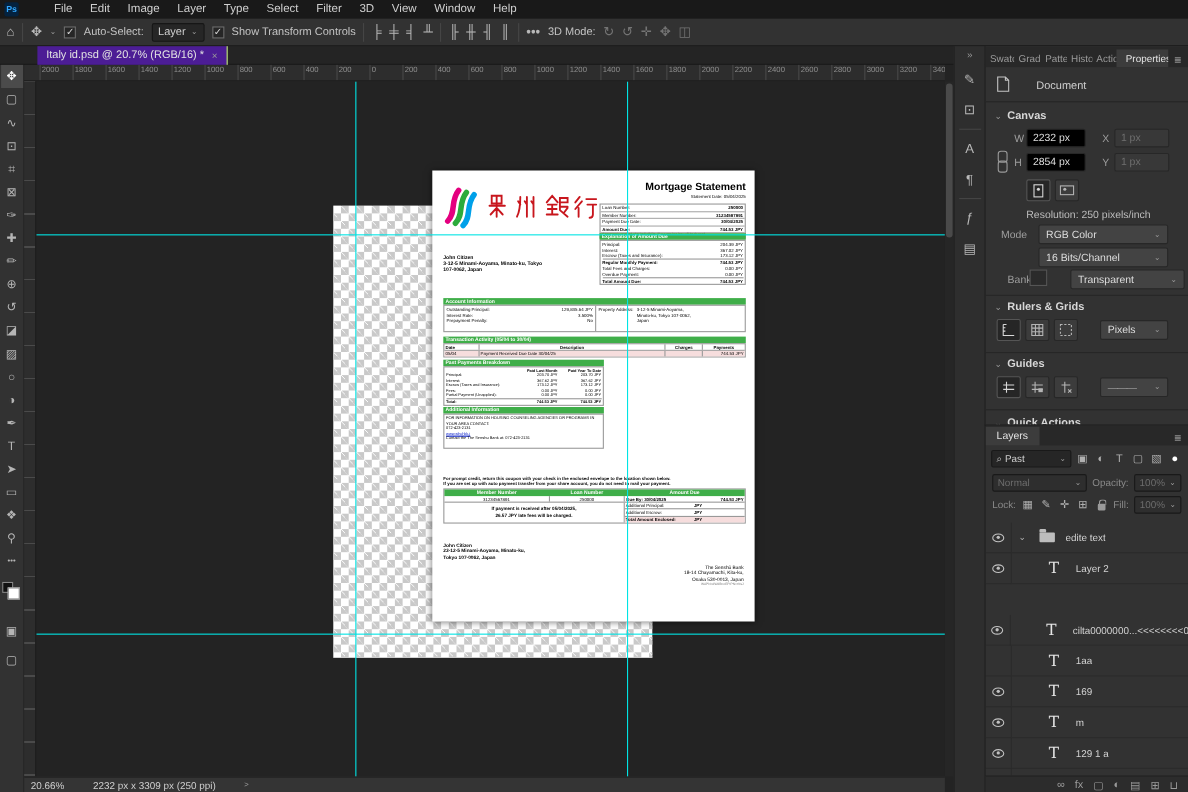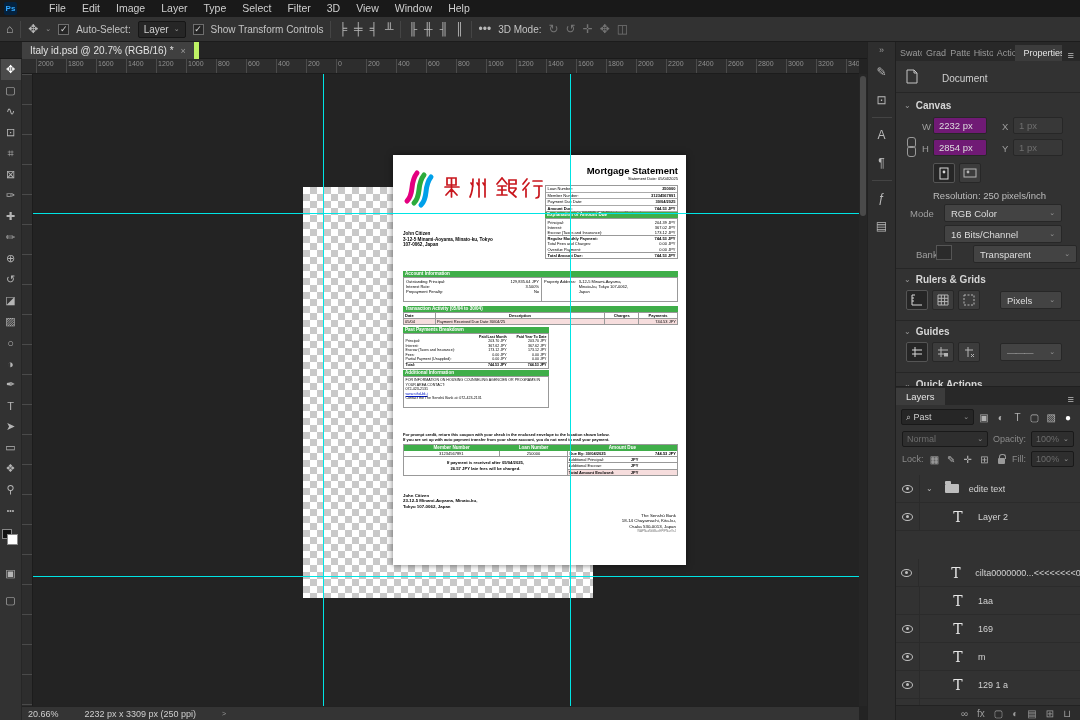--- a/index.html
+++ b/index.html
@@ -12,21 +12,21 @@
 .mi{color:#cfcfcf;font-size:10.5px;padding:0 8px;line-height:17px}
 #opts{left:0;top:17px;width:1080px;height:25px;background:#323232;border-bottom:1px solid #1c1c1c;display:flex;align-items:center;gap:7px;padding:0 6px;white-space:nowrap}
 .osep{width:1px;height:17px;background:#454545}
 .oicon{color:#b8b8b8;font-size:12px}
 .dim{color:#747474}
 .cb{width:11px;height:11px;background:#262626;border:1px solid #6e6e6e;color:#d8d8d8;font-size:9px;line-height:9px;text-align:center}
 .olabel{font-size:10px;color:#c4c4c4}
 .odd{background:#262626;border:1px solid #161616;height:17px;display:flex;align-items:center;gap:5px;padding:0 5px;font-size:10px;color:#d0d0d0;border-radius:2px}
 .chev{font-size:7px;color:#9a9a9a}
 #tabbar{left:0;top:42px;width:1080px;height:17px;background:#242424;border-bottom:1px solid #1a1a1a}
-.doctab{position:absolute;left:22px;top:0;height:17px;background:#404040;display:flex;align-items:center;gap:7px;padding:0 8px;font-size:10px;color:#e2e2e2;border-right:5px solid #bef264}
+.doctab{position:absolute;left:34px;top:0;height:17px;background:#4c1d95;display:flex;align-items:center;gap:7px;padding:0 8px;font-size:10px;color:#e2e2e2;border-right:1px solid #bef264}
 .tabx{color:#9a9a9a;font-size:9px}
 
 #toolbar{left:0;top:59px;width:22px;height:661px;background:#323232;border-right:1px solid #262626;display:flex;flex-direction:column;align-items:center}
 .tool{width:20px;height:21px;display:flex;align-items:center;justify-content:center;color:#b5b5b5;font-size:11px}
 .tool.sel{background:#4b4b4b;color:#fff}
 .swatches{position:relative;width:18px;height:18px;margin-top:8px}
 .swB{position:absolute;left:0;top:0;width:10px;height:10px;background:#111;border:1px solid #888}
 .swW{position:absolute;left:5px;top:5px;width:11px;height:11px;background:#fff;border:1px solid #888}
 
 #rulerH{left:22px;top:59px;width:837px;height:15px;background:#2d2d2d;border-bottom:1px solid #1c1c1c;background-image:repeating-linear-gradient(90deg,#4a4a4a 0 1px,transparent 1px 30px);background-position:14px 0;overflow:hidden}
@@ -45,21 +45,21 @@
 .dsep{width:20px;height:1px;background:#444;margin:3px 0}
 
 #props{left:895px;top:42px;width:185px;height:344px;background:#323232;border-left:1px solid #202020;overflow:hidden}
 .ptabs{display:flex;align-items:flex-end;height:19px;background:#282828;font-size:9px;color:#9a9a9a}
 .ptab{padding:3px 4px;white-space:nowrap;overflow:hidden}
 .ptab.active{background:#3c3c3c;color:#e6e6e6;padding:3px 8px}
 .pmenu{margin-left:auto;padding:0 6px;color:#bdbdbd;font-size:11px}
 .sect{font-size:10px;color:#d6d6d6;display:flex;align-items:center;gap:5px}
 .sect .chev{font-size:8px}
 .plabel{font-size:9.5px;color:#9f9f9f}
-.pfield{background:#701a75;border:1px solid #272727;border-radius:2px;height:17px;font-size:9.5px;color:#dedede;display:flex;align-items:center;padding:0 5px}
+.pfield{background:#000000;border:1px solid #272727;border-radius:2px;height:17px;font-size:9.5px;color:#dedede;display:flex;align-items:center;padding:0 5px}
 .pfield.dis{background:#383838;color:#6f6f6f}
 .pdd{background:#434343;border:1px solid #272727;border-radius:2px;height:18px;font-size:9.5px;color:#dedede;display:flex;align-items:center;padding:0 6px;justify-content:space-between}
 .pbtn{width:22px;height:20px;border:1px solid #272727;border-radius:2px;background:#3c3c3c;display:flex;align-items:center;justify-content:center;color:#c5c5c5}
 .pbtn.sel{background:#262626;border-color:#555}
 .pdivider{position:absolute;left:0;width:185px;height:1px;background:#262626}
 .chain{width:9px;height:20px;position:relative}
 .chain::before,.chain::after{content:"";position:absolute;left:1px;width:7px;height:9px;border:1.5px solid #9a9a9a;border-radius:3px}
 .chain::after{top:9px}
 
 #layers{left:895px;top:386px;width:185px;height:334px;background:#323232;border-left:1px solid #202020;border-top:1px solid #202020;overflow:hidden}

